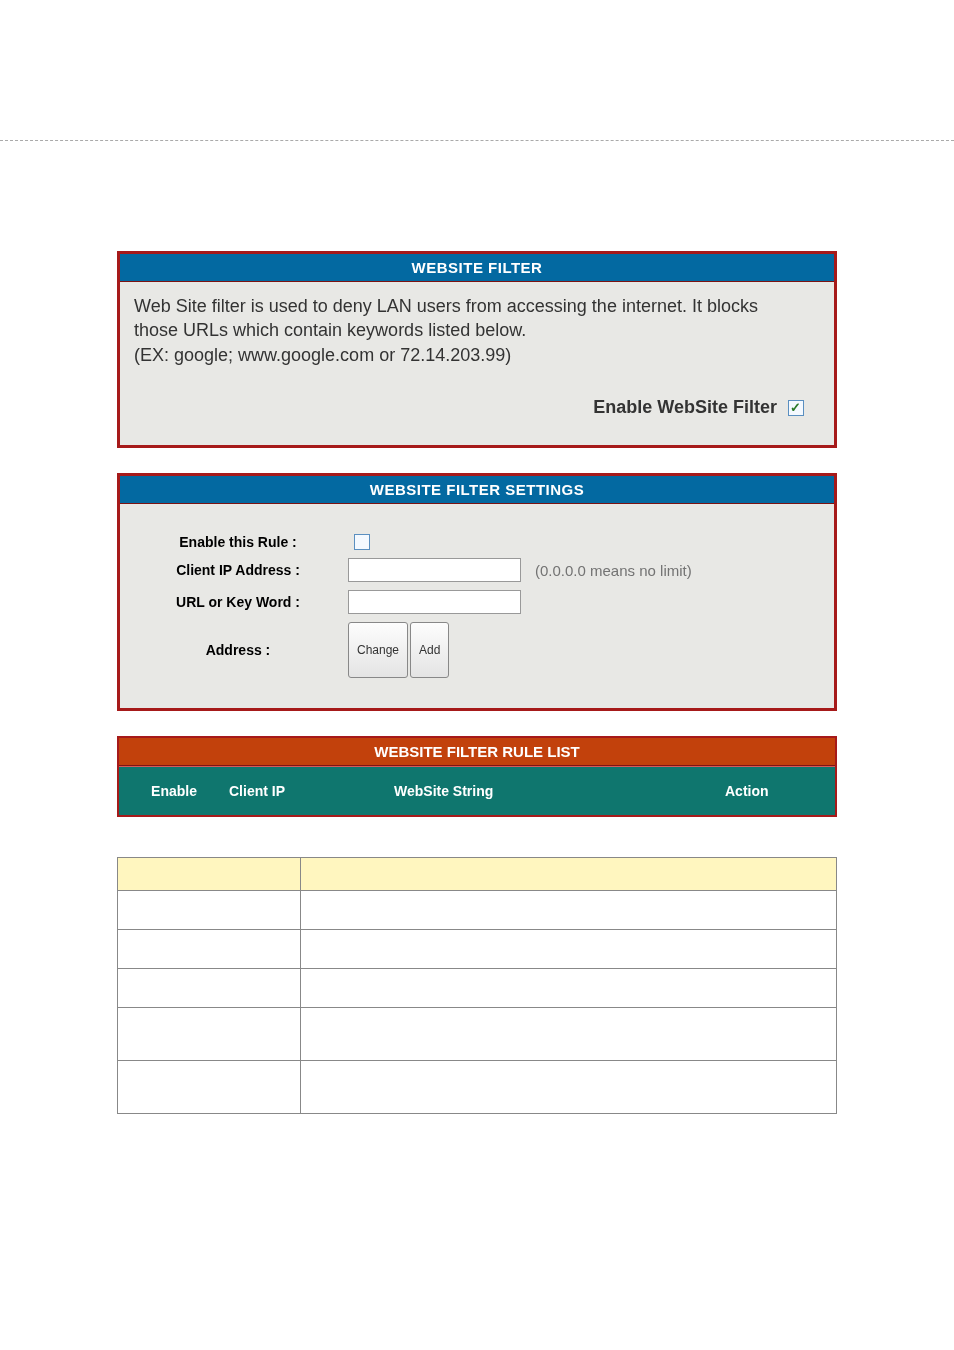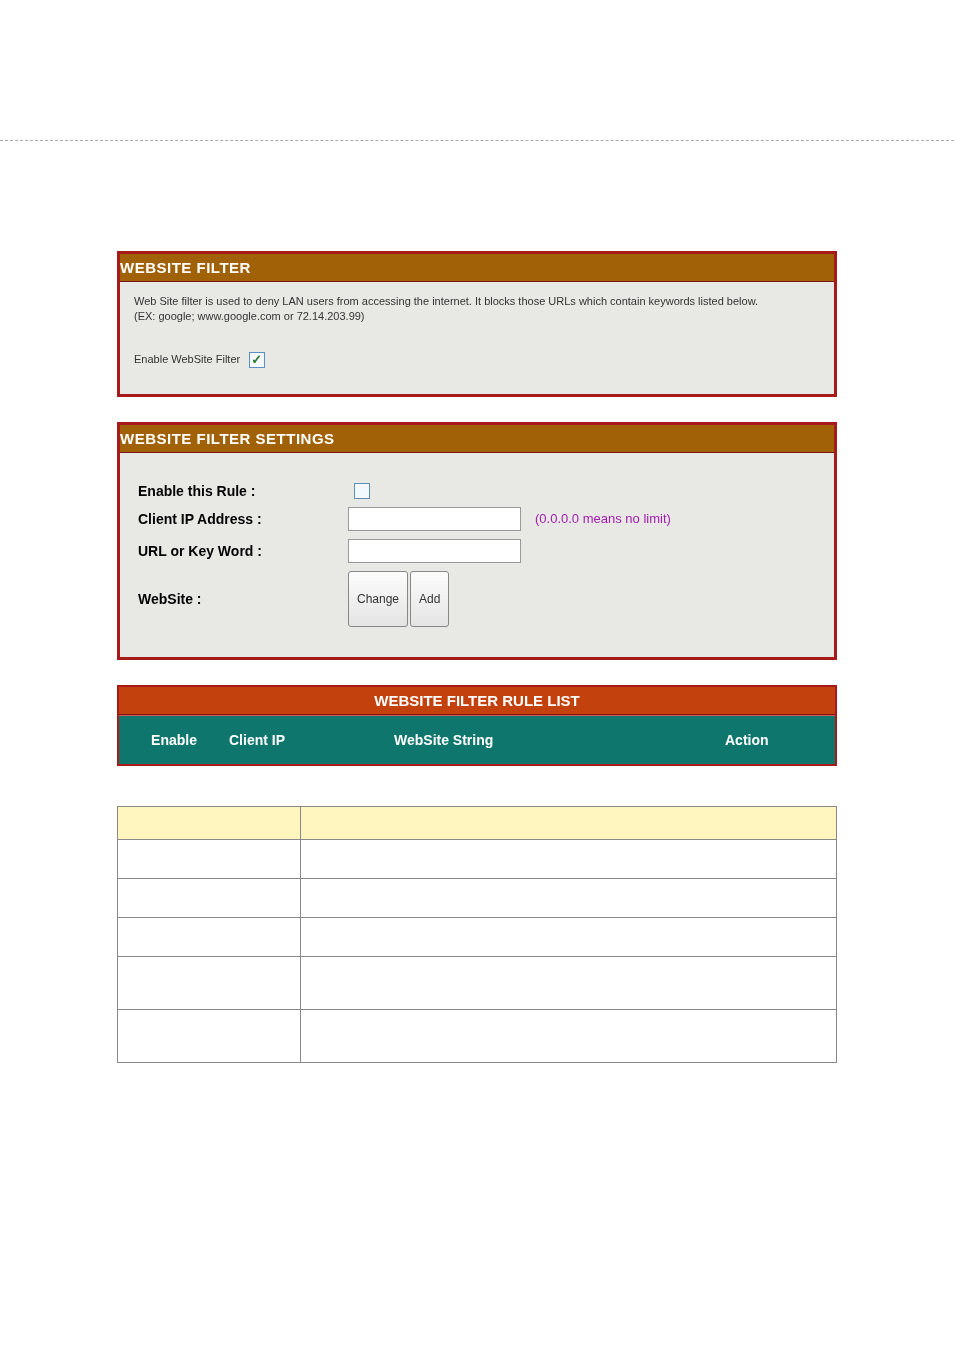--- a/index.html
+++ b/index.html
@@ -19,39 +19,40 @@
     .container {
       width: 720px;
       margin: 110px auto 0 auto;
     }
     .panel {
       border: 3px solid #a61a1a;
       background: #e8e8e5;
       margin-bottom: 25px;
     }
     .panel-header {
-      background: #a16207;
+      background: #0369a1;
       color: #ffffff;
       font-weight: bold;
+      text-align: center;
       padding: 5px 0;
       font-size: 15px;
       letter-spacing: 0.5px;
       border-bottom: 1px solid #7a1313;
     }
     .panel-body {
       padding: 12px 30px 18px 14px;
       color: #333;
-      font-size: 11px;
+      font-size: 18px;
       line-height: 1.35;
     }
     .enable-row {
-      text-align: left;
+      text-align: right;
       margin-top: 28px;
       margin-bottom: 8px;
-      font-weight: normal;
+      font-weight: bold;
     }
     .checkbox {
       display: inline-block;
       width: 14px;
       height: 14px;
       border: 1px solid #5a8fc0;
       background: #f4f9ff;
       vertical-align: middle;
       position: relative;
       margin-left: 6px;
@@ -68,37 +69,37 @@
     .settings-body {
       padding: 30px 18px 22px 18px;
     }
     .form-row {
       display: flex;
       align-items: center;
       margin-bottom: 8px;
     }
     .form-label {
       width: 200px;
-      text-align: left;
+      text-align: center;
       font-weight: bold;
       font-size: 14px;
       padding-right: 10px;
     }
     .text-input {
       width: 165px;
       height: 20px;
       border: 1px solid #999;
       font-size: 12px;
       padding: 1px 3px;
       background: #fff;
     }
     .hint-text {
       margin-left: 14px;
-      font-size: 13px;
-      color: #a21caf;
+      font-size: 15px;
+      color: #737373;
     }
     .btn {
       font-family: Arial, sans-serif;
       font-size: 12px;
       padding: 20px 8px;
       border: 1px solid #888;
       border-radius: 3px;
       background: linear-gradient(#fdfdfd, #e4e4e4);
       color: #333;
       cursor: pointer;
@@ -176,21 +177,21 @@
         <input type="text" class="text-input" value="" style="">
         <span class="hint-text">(0.0.0.0 means no limit)</span>
       </div>
 
       <div class="form-row">
         <div class="form-label">URL or Key Word :</div>
         <input type="text" class="text-input" value="" style="">
       </div>
 
       <div class="form-row">
-        <div class="form-label">WebSite :</div>
+        <div class="form-label">Address :</div>
         <button class="btn">Change</button>
         <button class="btn">Add</button>
       </div>
 
     </div>
   </div>
 
   <div class="rule-list-panel">
     <div class="rule-list-header">WEBSITE FILTER RULE LIST</div>
     <div class="rule-list-columns">

